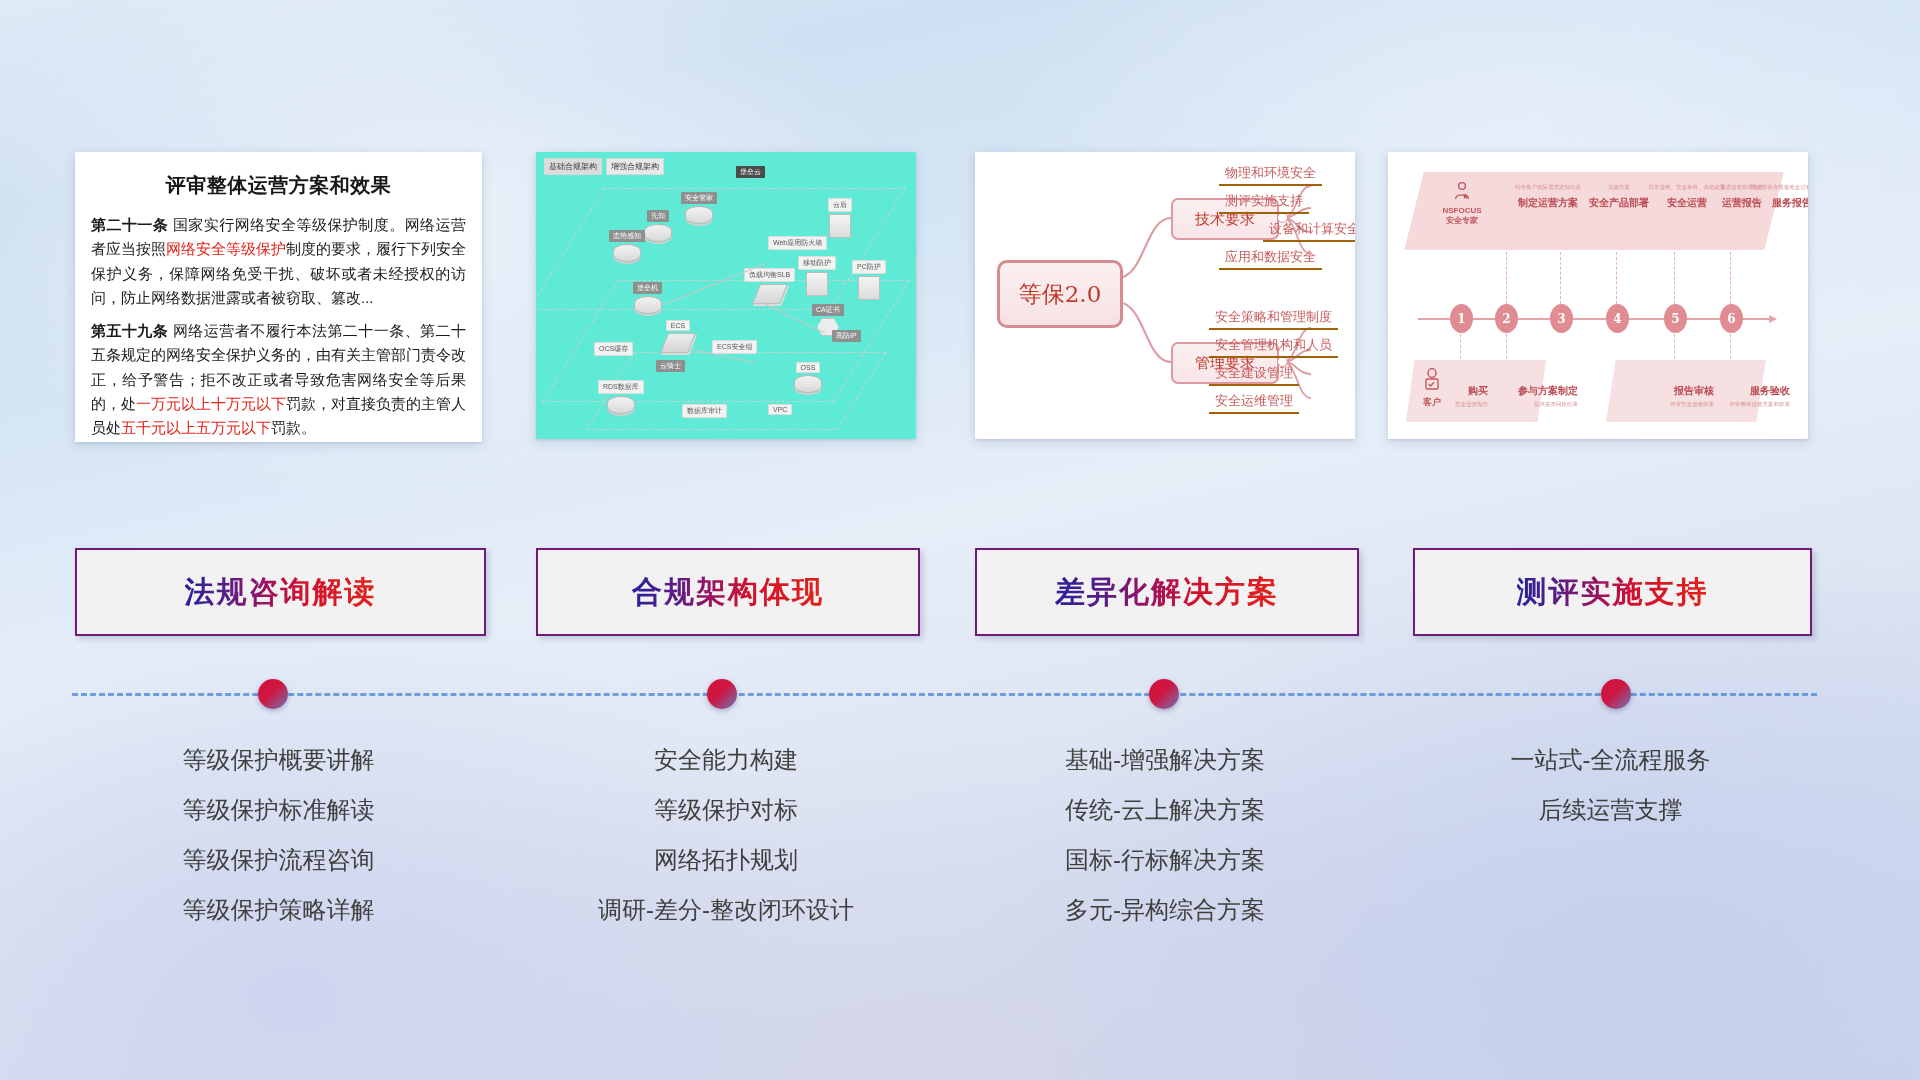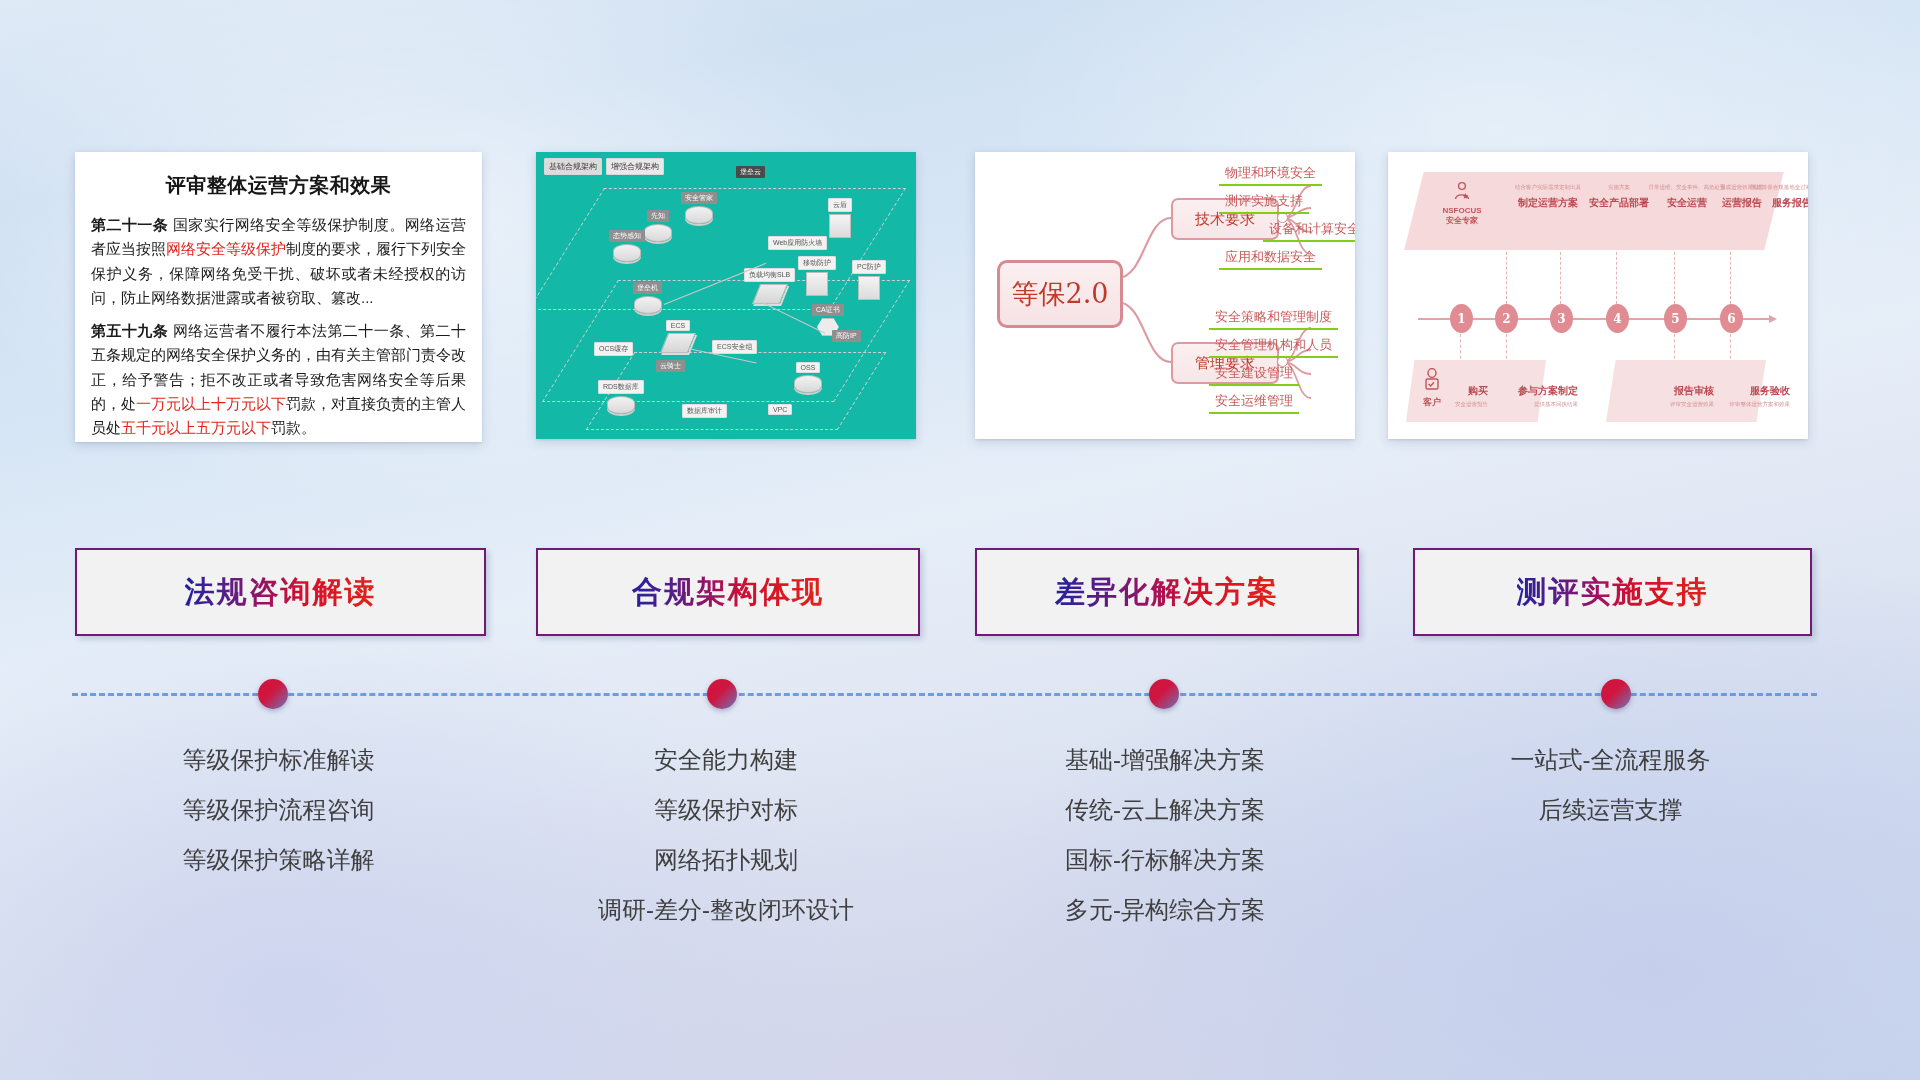--- a/index.html
+++ b/index.html
@@ -37,21 +37,21 @@
   .law{padding:14px 16px 8px 16px;box-sizing:border-box;height:100%;}
   .law-title{
     text-align:center;font-weight:bold;font-size:20px;color:#171717;
     letter-spacing:.5px;margin:6px 0 14px 0;
   }
   .law-p{font-size:15px;line-height:1.62;color:#1a1a1a;text-align:justify;margin:0 0 9px 0;}
   .law-p b{font-weight:bold;}
   .law-red{color:#e2231a;}
 
   
-  .arch{position:relative;width:100%;height:100%;background:#14b8a6;}
+  .arch{position:relative;width:100%;height:100%;background:#5eead4;}
   .arch-tabs{position:absolute;left:8px;top:6px;display:flex;gap:4px;}
   .arch-tab{
     font-size:8px;color:#3a3a3a;background:#e9e9e9;border:1px solid #d8d8d8;
     padding:2px 4px;border-radius:1px;white-space:nowrap;
   }
   .arch-tab.dark{background:#dcdcdc;}
   .plane{position:absolute;border:1px dashed #cfcfcf;transform:skewX(-32deg);}
   .nd{position:absolute;display:flex;flex-direction:column;align-items:center;}
   .nd .tag{
     font-size:7px;color:#fff;background:#8f8f8f;padding:1px 4px;white-space:nowrap;
@@ -68,34 +68,34 @@
   .hexa{width:20px;height:16px;background:#ececec;border:1px solid #c3c3c3;
         clip-path:polygon(25% 0,75% 0,100% 50%,75% 100%,25% 100%,0 50%);}
   .ln{position:absolute;background:#c9c9c9;height:1px;transform-origin:left center;}
 
   
   .mind{position:relative;width:100%;height:100%;background:#fff;}
   .mm-root{
     position:absolute;left:22px;top:108px;width:120px;height:62px;
     background:linear-gradient(#fbeff0,#f7e2e4);border:3px solid #d58b90;border-radius:10px;
     display:flex;align-items:center;justify-content:center;
-    color:#c0392b;font-size:27px;font-family:"DejaVu Serif","Liberation Serif",serif;
+    color:#c0392b;font-size:23px;font-family:"DejaVu Serif","Liberation Serif",serif;
   }
   .mm-mid{
     position:absolute;width:104px;height:38px;
     background:linear-gradient(#fbeff0,#f8e6e8);border:2px solid #dd9ba1;border-radius:7px;
     display:flex;align-items:center;justify-content:center;
     color:#c0392b;font-size:15px;font-family:"DejaVu Serif","Liberation Serif",serif;
   }
   .mm-mid.m1{left:196px;top:46px;}
   .mm-mid.m2{left:196px;top:190px;}
   .mm-leaf{
     position:absolute;font-size:13px;color:#c75b5b;white-space:nowrap;
     font-family:"DejaVu Serif","Liberation Serif",serif;
-    border-bottom:2px solid #84cc16;padding:0 6px 2px 6px;
+    border-bottom:2px solid #a16207;padding:0 6px 2px 6px;
   }
   .mm-dot{position:absolute;width:9px;height:9px;border:1.5px solid #d78b8b;border-radius:50%;background:#fff;}
   .mm-svg{position:absolute;inset:0;}
 
   
   .nsf{position:relative;width:100%;height:100%;background:#fff;}
   .ribbon{
     position:absolute;left:26px;top:20px;width:360px;height:78px;
     background:#f6d9da;transform:skewX(-14deg);
   }
@@ -411,20 +411,21 @@
 </div>
 
 <div class="tl-line"></div>
 <div class="tl-dot td1"></div>
 <div class="tl-dot td2"></div>
 <div class="tl-dot td3"></div>
 <div class="tl-dot td4"></div>
 
 <div class="lists">
   <div class="col c1">
+    <div class="li">等级保护概要讲解</div>
     <div class="li">等级保护标准解读</div>
     <div class="li">等级保护流程咨询</div>
     <div class="li">等级保护策略详解</div>
   </div>
   <div class="col c2">
     <div class="li">安全能力构建</div>
     <div class="li">等级保护对标</div>
     <div class="li">网络拓扑规划</div>
     <div class="li">调研-差分-整改闭环设计</div>
   </div>

